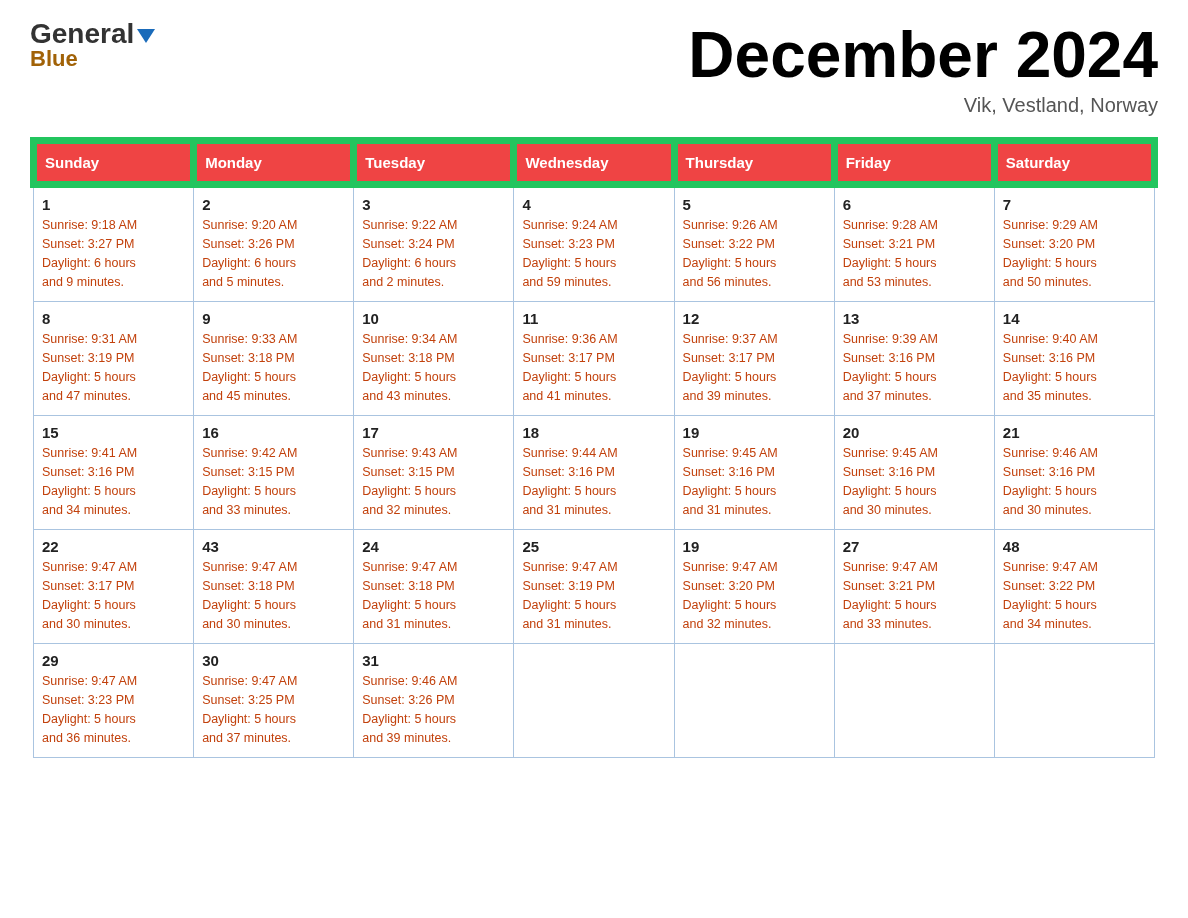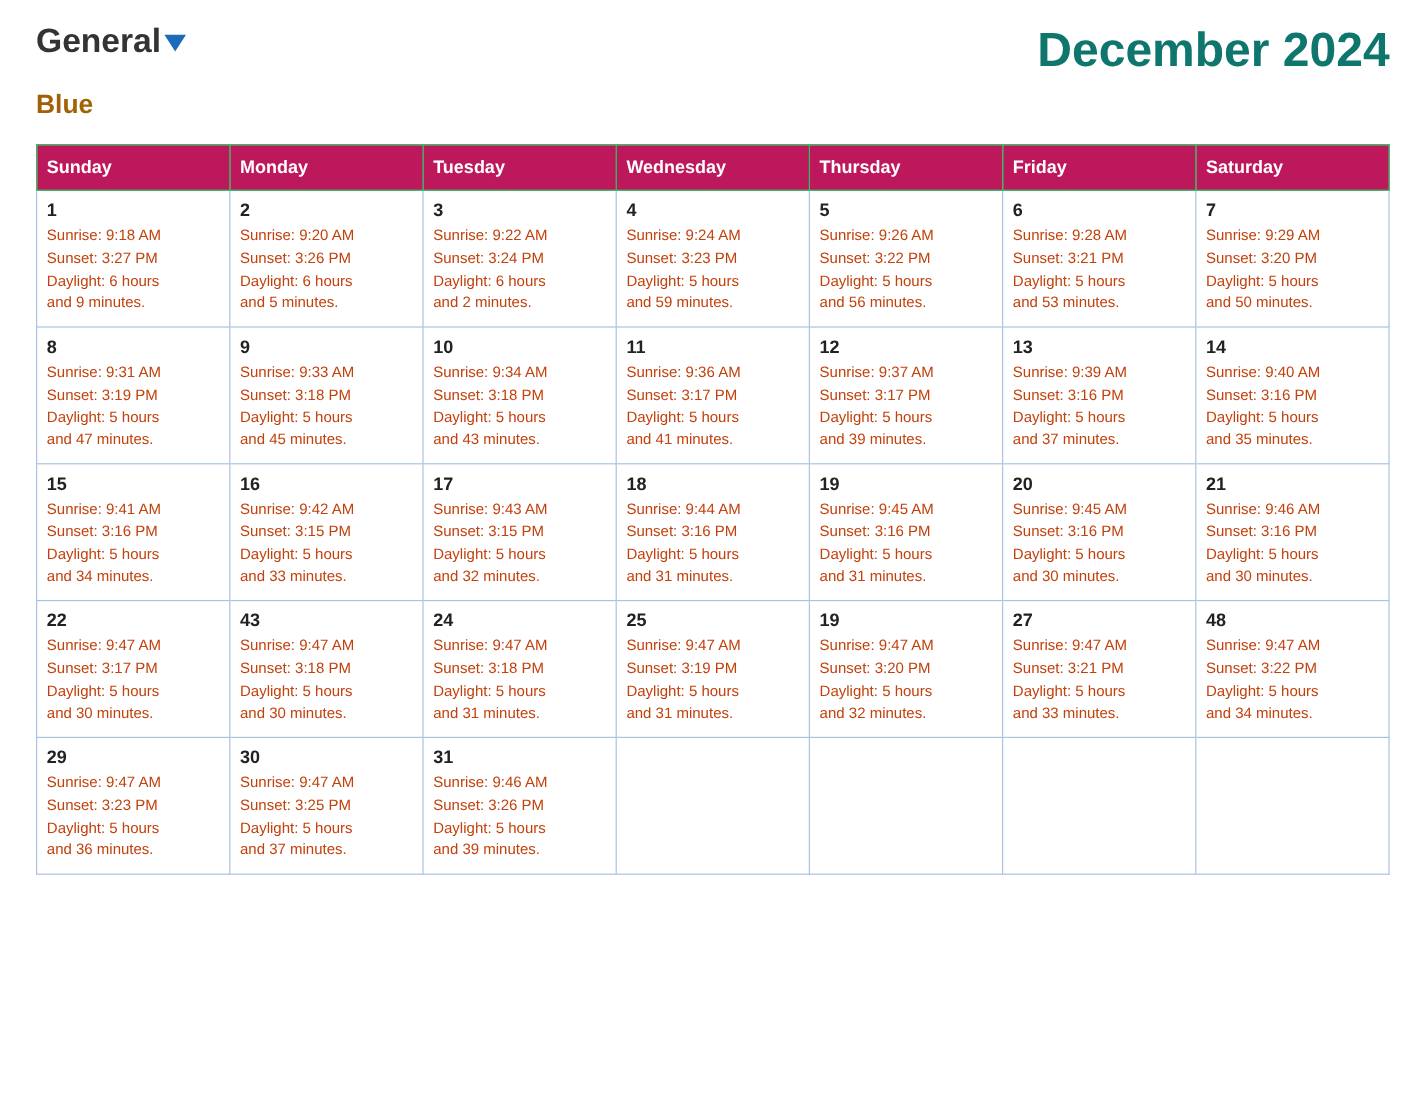--- a/index.html
+++ b/index.html
@@ -13,60 +13,59 @@
     .header {
       display: flex;
       justify-content: space-between;
       align-items: flex-start;
       margin-bottom: 20px;
     }
     .logo {
       display: flex;
       flex-direction: column;
       align-items: flex-start;
-      gap: 28px;
     }
     .logo-text {
       font-size: 28px;
       font-weight: bold;
       color: #333;
       line-height: 1;
     }
     .logo-line2 {
       font-size: 22px;
       font-weight: bold;
       color: #a16207;
       margin-top: -2px;
     }
     .title-block {
       text-align: right;
     }
     .month-title {
-      font-size: 40px;
-      font-weight: bold;
-      color: #0f766e;
+      font-size: 64px;
+      font-weight: bold;
+      color: #000000;
       line-height: 1.1;
     }
     .location {
       font-size: 20px;
       color: #555;
       margin-top: 4px;
     }
     table {
       width: 100%;
       border-collapse: collapse;
     }
     thead tr th {
-      background-color: #be185d;
+      background-color: #ef4444;
       color: #fff;
       font-size: 15px;
       font-weight: bold;
       padding: 10px 8px;
       text-align: left;
-      border: 1px solid #22c55e;
+      border: 7px solid #22c55e;
     }
     tbody tr td {
       vertical-align: top;
       padding: 8px 8px 10px 8px;
       border: 1px solid #aac4e0;
       font-size: 13px;
       color: #333;
       width: 14.28%;
       min-height: 90px;
     }
@@ -95,20 +94,21 @@
 <div class="header">
   <div class="logo">
     <div style="display:flex; align-items:center;">
       <span class="logo-text">General</span>
       <span style="display:inline-block; width:0; height:0; border-left:9px solid transparent; border-right:9px solid transparent; border-top:14px solid #1a6bba; margin-left:3px; margin-top:4px;"></span>
     </div>
     <div class="logo-line2">Blue</div>
   </div>
   <div class="title-block">
     <div class="month-title">December 2024</div>
+    <div class="location">Vik, Vestland, Norway</div>
   </div>
 </div>
 
 <table>
   <thead>
     <tr>
       <th>Sunday</th>
       <th>Monday</th>
       <th>Tuesday</th>
       <th>Wednesday</th>

